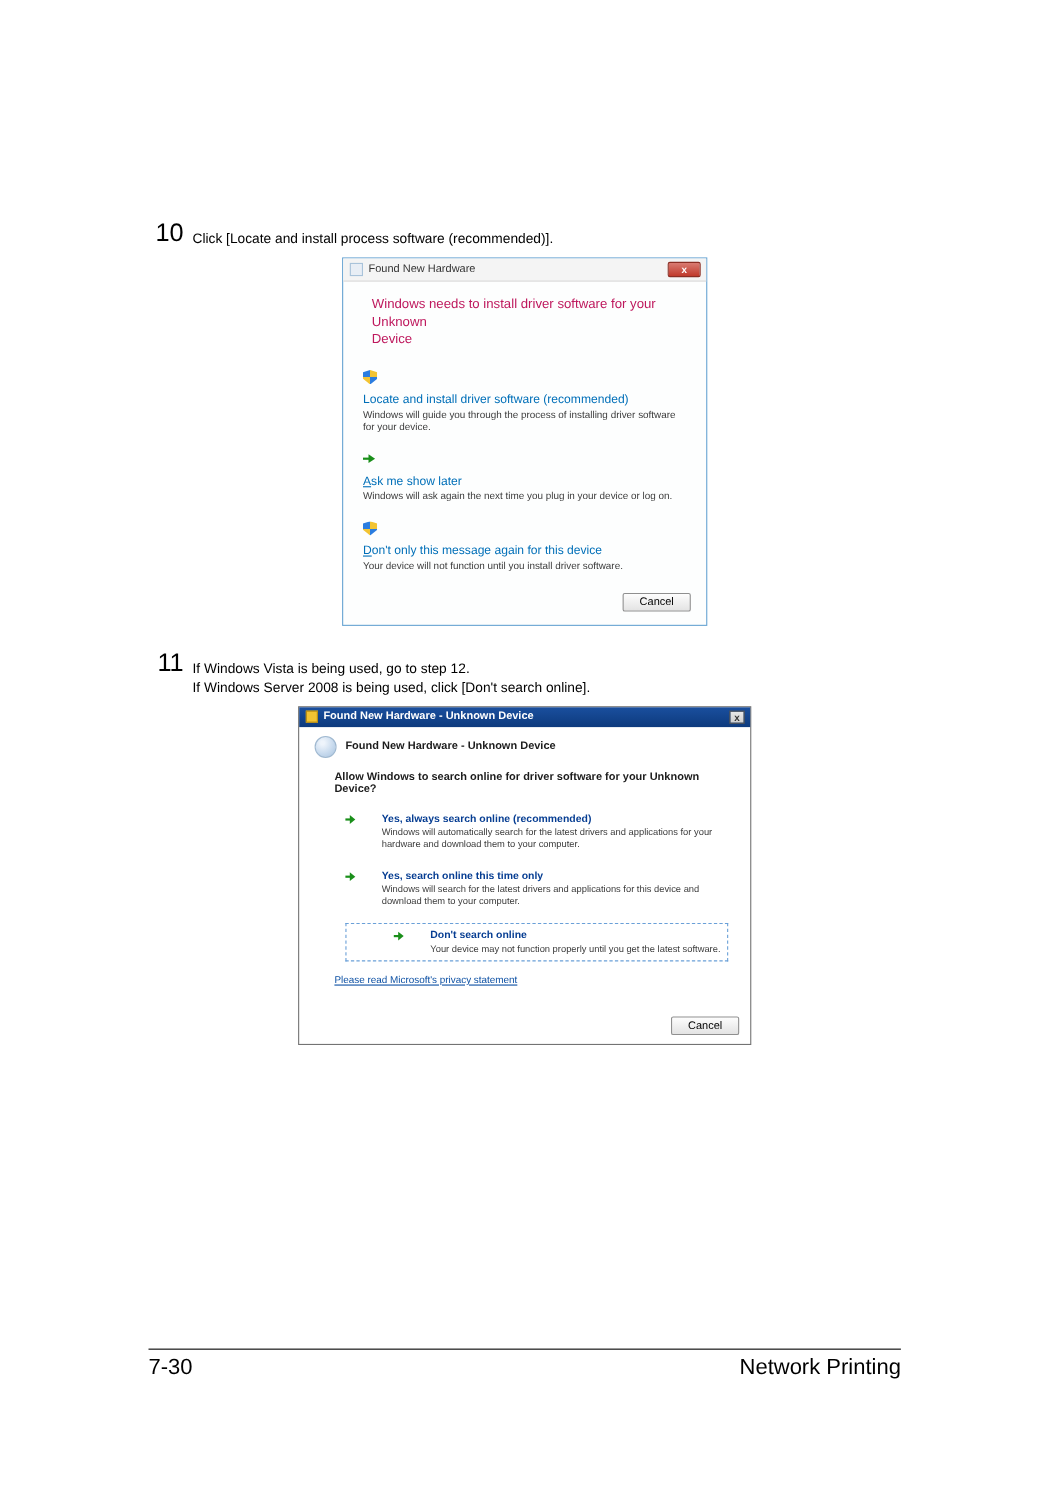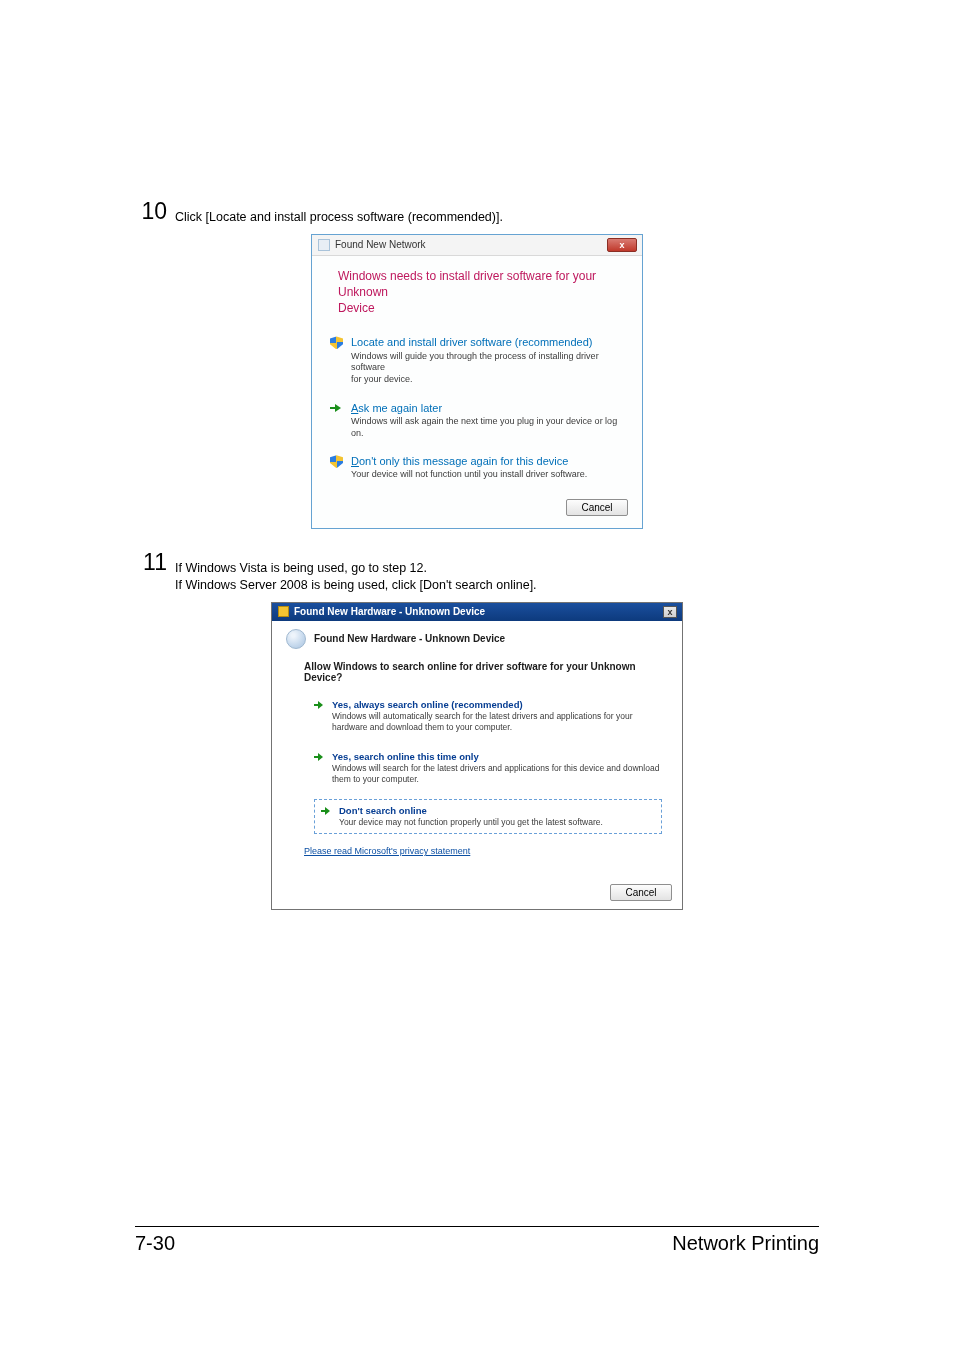--- a/index.html
+++ b/index.html
@@ -66,20 +66,21 @@
     color: #be185d;
     font-size: 12px;
     line-height: 1.35;
     margin-bottom: 14px;
     margin-left: 12px;
   }
   .opt {
     display: flex;
     gap: 8px;
     padding: 6px 4px 10px 4px;
+    flex-direction: column;
   }
   .shield {
     width: 13px; height: 13px; flex: 0 0 13px;
     position: relative;
   }
   .shield::before {
     content: "";
     position: absolute; inset: 0;
     background: conic-gradient(#f3c433 0 25%, #2b7de0 25% 50%, #f3c433 50% 75%, #2b7de0 75% 100%);
     clip-path: polygon(50% 0%, 100% 15%, 100% 60%, 50% 100%, 0% 60%, 0% 15%);
@@ -160,21 +161,21 @@
     background: radial-gradient(circle at 35% 30%, #eef4fb 10%, #c9dbee 55%, #a8c3df 100%);
     border: 1px solid #9fb8d0;
     position: relative;
   }
   .d2-sub-title { font-size: 10px; font-weight: bold; color: #1c1c1c; }
   .d2-q {
     font-size: 10px; font-weight: bold; color: #1c1c1c;
     padding: 6px 0 10px 18px;
   }
   .d2-opts { padding-left: 28px; padding-right: 6px; }
-  .d2-opt { display: flex; gap: 7px; padding: 6px 0 12px 0; }
+  .d2-opt { display: flex; gap: 22px; padding: 6px 0 12px 0; justify-content: flex-end; }
   .d2-arrow {
     width: 11px; height: 11px; flex: 0 0 11px; position: relative;
     margin-top: 1px;
   }
   .d2-arrow::before {
     content: ""; position: absolute; left: 0; top: 4px;
     width: 5px; height: 2px; background: #1a8f1a;
   }
   .d2-arrow::after {
     content: ""; position: absolute; left: 4px; top: 1px;
@@ -221,21 +222,21 @@
   <div class="step">
     <div class="step-num">10</div>
     <div class="step-text">Click [Locate and install process software (recommended)].</div>
   </div>
 
   <div class="dialog-wrap">
     <div class="dialog1">
       <div class="titlebar1">
         <div class="left">
           <span class="tb-icon"></span>
-          <span>Found New Network</span>
+          <span>Found New Hardware</span>
         </div>
         <div class="close-btn">
           <span>x</span>
         </div>
       </div>
       <div class="dialog1-body">
         <div class="dlg1-head">
           <span>Windows needs to install driver software for your Unknown</span><br>
           <span>Device</span>
         </div>
@@ -247,21 +248,21 @@
             <div class="opt-desc">
               <span>Windows will guide you through the process of installing driver software</span><br>
               <span>for your device.</span>
             </div>
           </div>
         </div>
 
         <div class="opt">
           <div class="arrow"></div>
           <div class="opt-body">
-            <div class="opt-title"><span class="u">A</span><span>sk me again later</span></div>
+            <div class="opt-title"><span class="u">A</span><span>sk me show later</span></div>
             <div class="opt-desc">Windows will ask again the next time you plug in your device or log on.</div>
           </div>
         </div>
 
         <div class="opt">
           <div class="shield"></div>
           <div class="opt-body">
             <div class="opt-title"><span class="u">D</span><span>on't only this message again for this device</span></div>
             <div class="opt-desc">Your device will not function until you install driver software.</div>
           </div>

